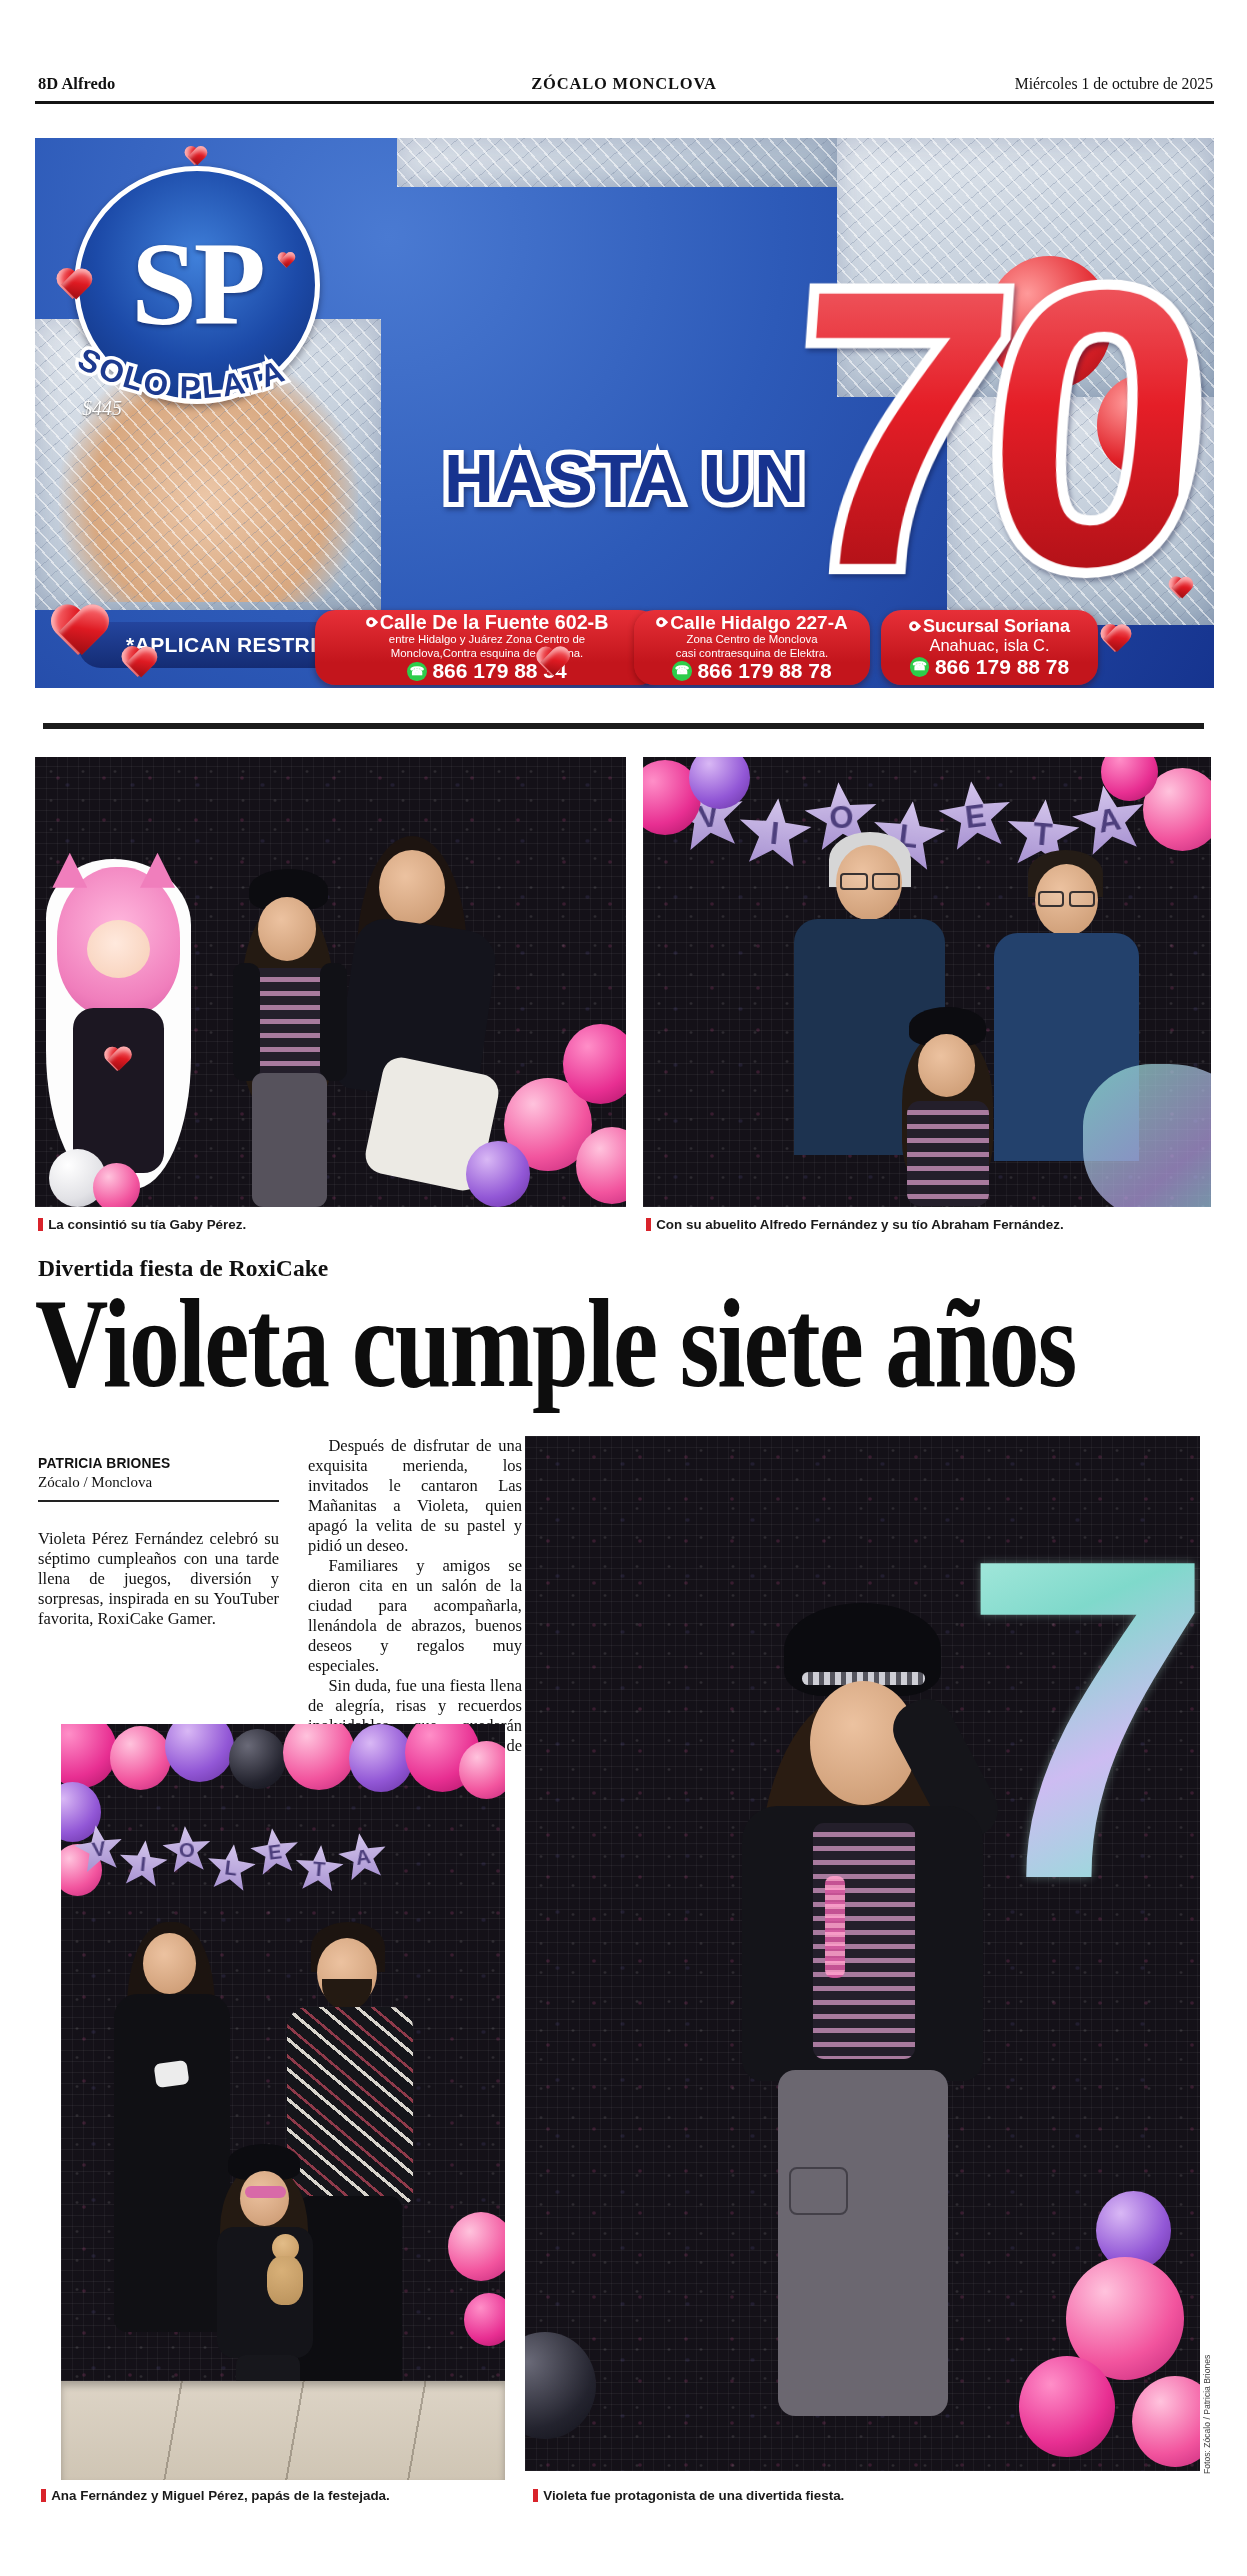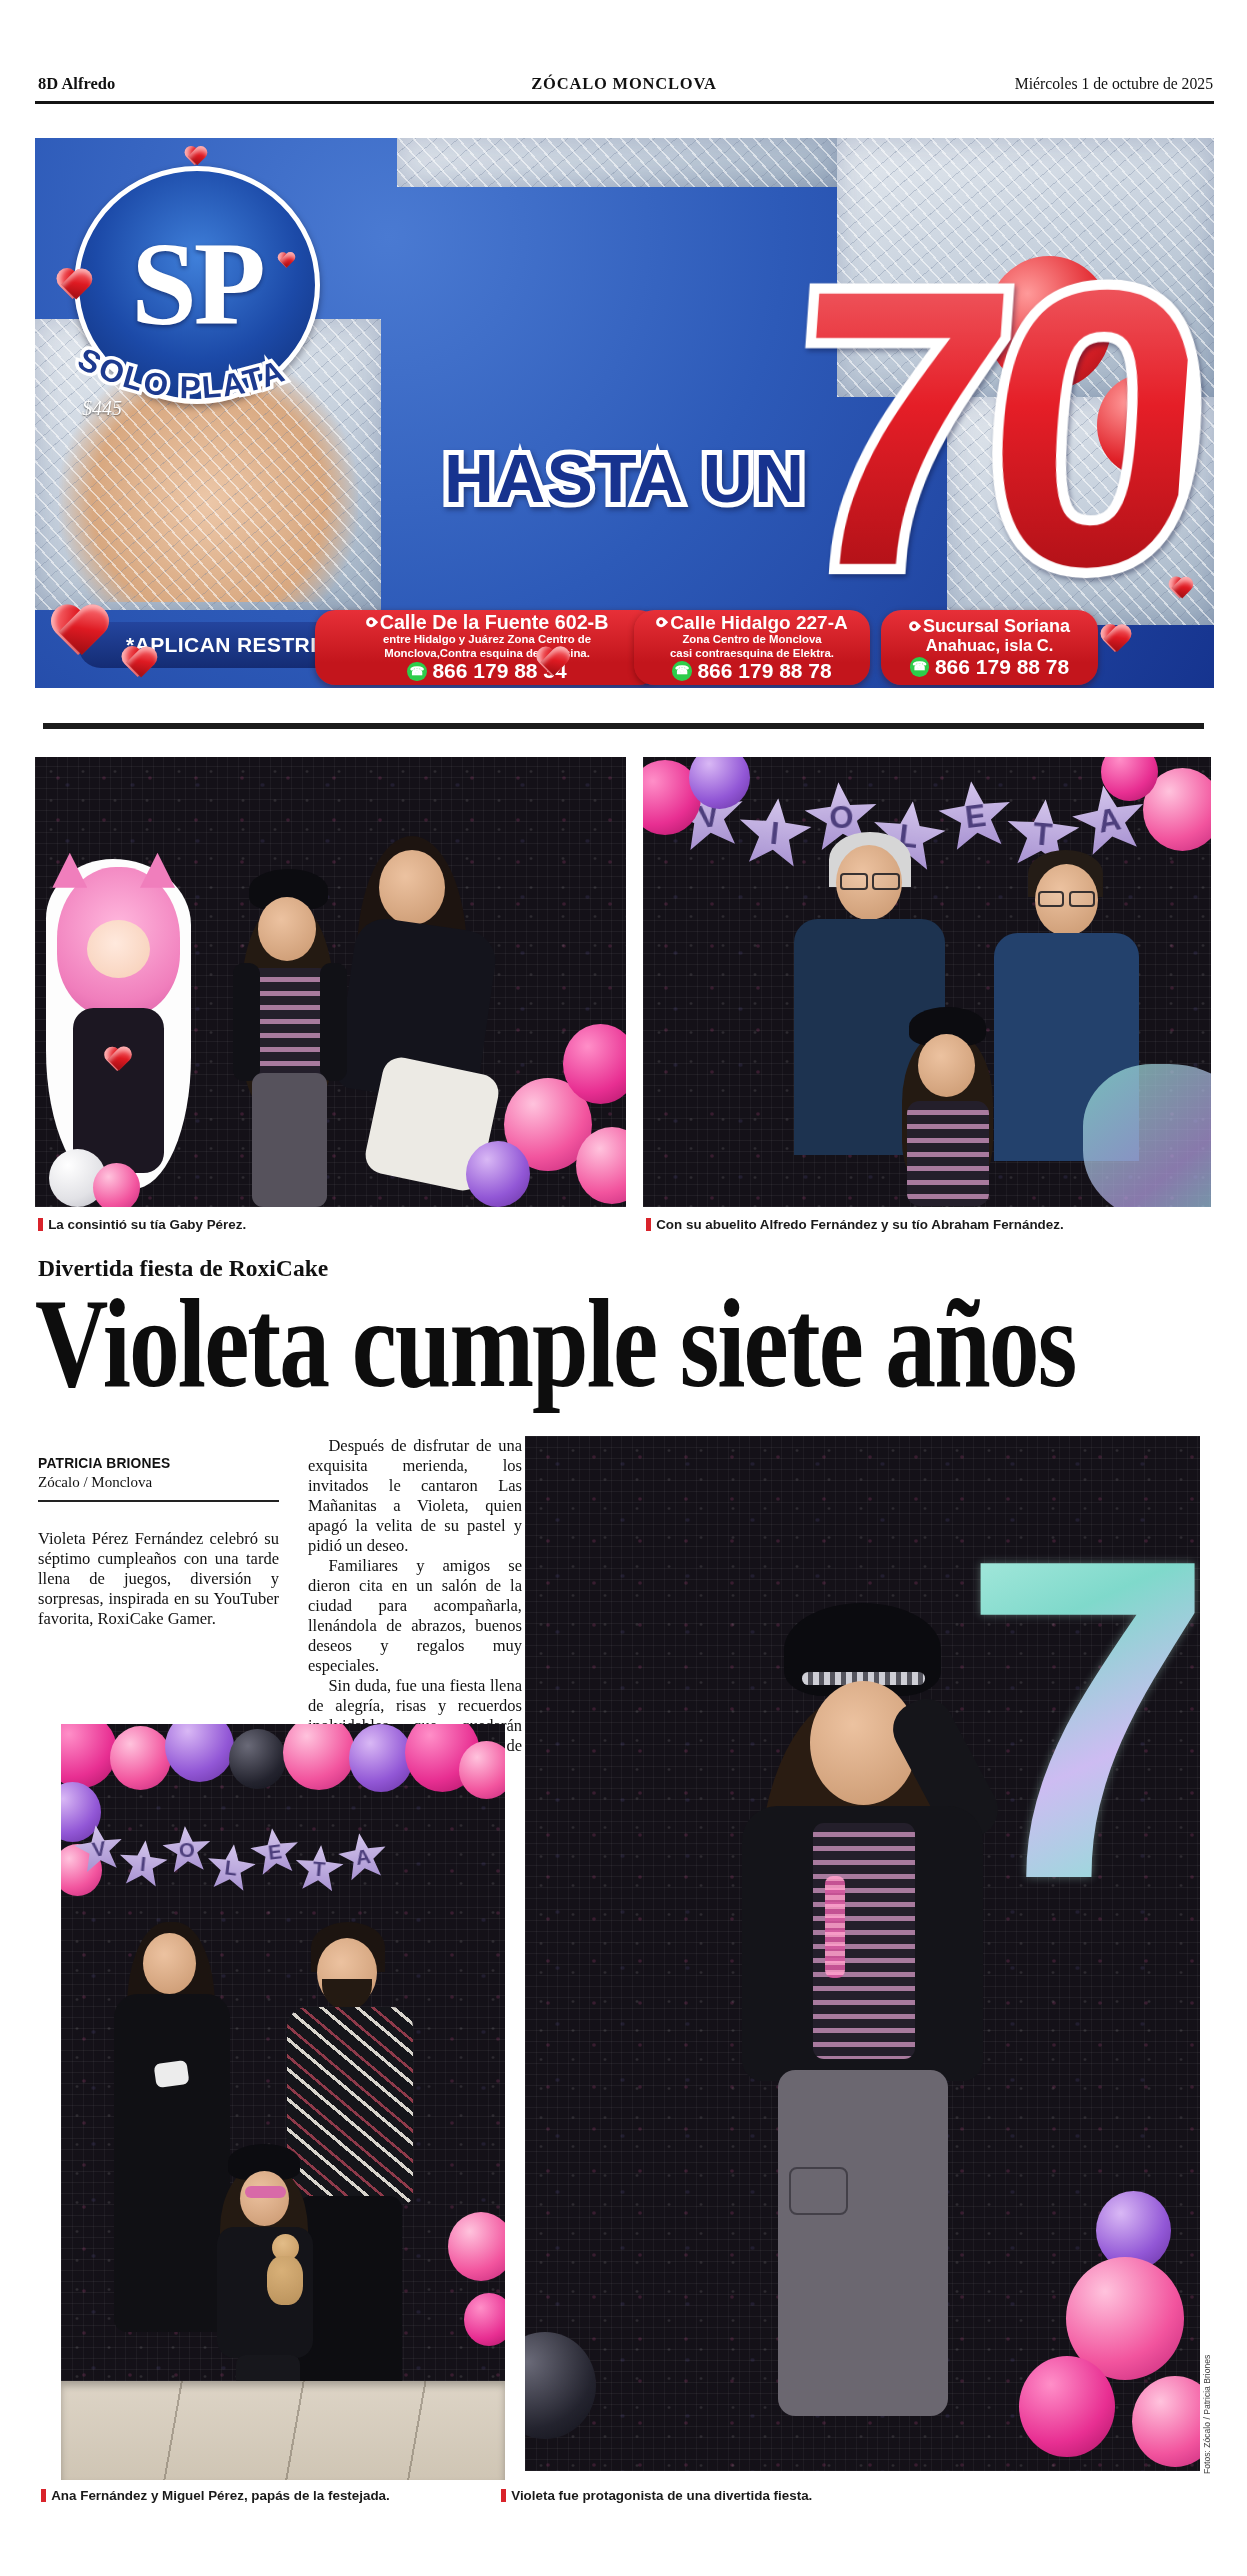--- a/index.html
+++ b/index.html
@@ -47,21 +47,21 @@
   .heart:after{left:0;transform:rotate(45deg);transform-origin:100% 100%}
 
   .restrict{background:linear-gradient(180deg,#24459e,#142c74);border-radius:25px;display:flex;
             align-items:center;justify-content:center;color:#fff;font-weight:bold;font-size:21px;
             font-family:"Liberation Sans",sans-serif;letter-spacing:0.4px}
   .loc-card{position:absolute;top:472px;height:75px;border-radius:20.4px;color:#fff;text-align:center;
             font-family:"Liberation Sans",sans-serif;display:flex;flex-direction:column;justify-content:center;
             gap:0.8px;padding:3.1px 7.9px;box-sizing:border-box;
             background:linear-gradient(180deg,#e73038 0%,#c3151c 70%);box-shadow:0 2.4px 6.3px rgba(60,0,0,.4)}
   .loc-title{font-weight:bold;font-size:19.7px;line-height:1.02;display:flex;align-items:center;justify-content:center;gap:3.9px}
-  .loc-detail{font-weight:bold;font-size:11.4px;line-height:1.12}
+  .loc-detail{font-weight:normal;font-size:11.4px;line-height:1.12}
   .loc-phone{font-weight:bold;font-size:21px;line-height:1.05;display:flex;align-items:center;justify-content:center;gap:5.5px}
   .pin{display:inline-block;width:10.2px;height:10.2px;background:#fff;border-radius:50% 50% 50% 0;
        transform:rotate(-135deg);position:relative;flex:0 0 auto}
   .pin:after{content:"";position:absolute;left:3.1px;top:3.1px;width:3.9px;height:3.9px;border-radius:50%;background:#c3151c}
   .wa{width:19.7px;height:19.7px;border-radius:50%;background:#2ecc4a;color:#fff;display:inline-flex;
       align-items:center;justify-content:center;flex:0 0 auto}
   .wa:before{content:"☎";font-size:11.8px;line-height:1}
 
   
   .sequin{background-color:#141118;
@@ -427,19 +427,19 @@
       <div class="abs" style="inset:0;background:repeating-linear-gradient(100deg,transparent 0 118px,rgba(80,70,55,.35) 118px 120px)"></div>
     </div>
     <div class="balloon pink" style="left:387px;top:488px;width:66px;height:69px"></div>
     <div class="balloon magenta" style="left:403px;top:569px;width:50px;height:53px"></div>
   </div>
 
   <div class="abs cap" style="left:41px;top:2488px">
     <span class="capbar"></span>
     <span>Ana Fernández y Miguel Pérez, papás de la festejada.</span>
   </div>
-  <div class="abs cap" style="left:501px;top:2488px">
+  <div class="abs cap" style="left:533px;top:2488px">
     <span class="capbar"></span>
     <span>Violeta fue protagonista de una divertida fiesta.</span>
   </div>
 
 </div>
 
 
 </body></html>

